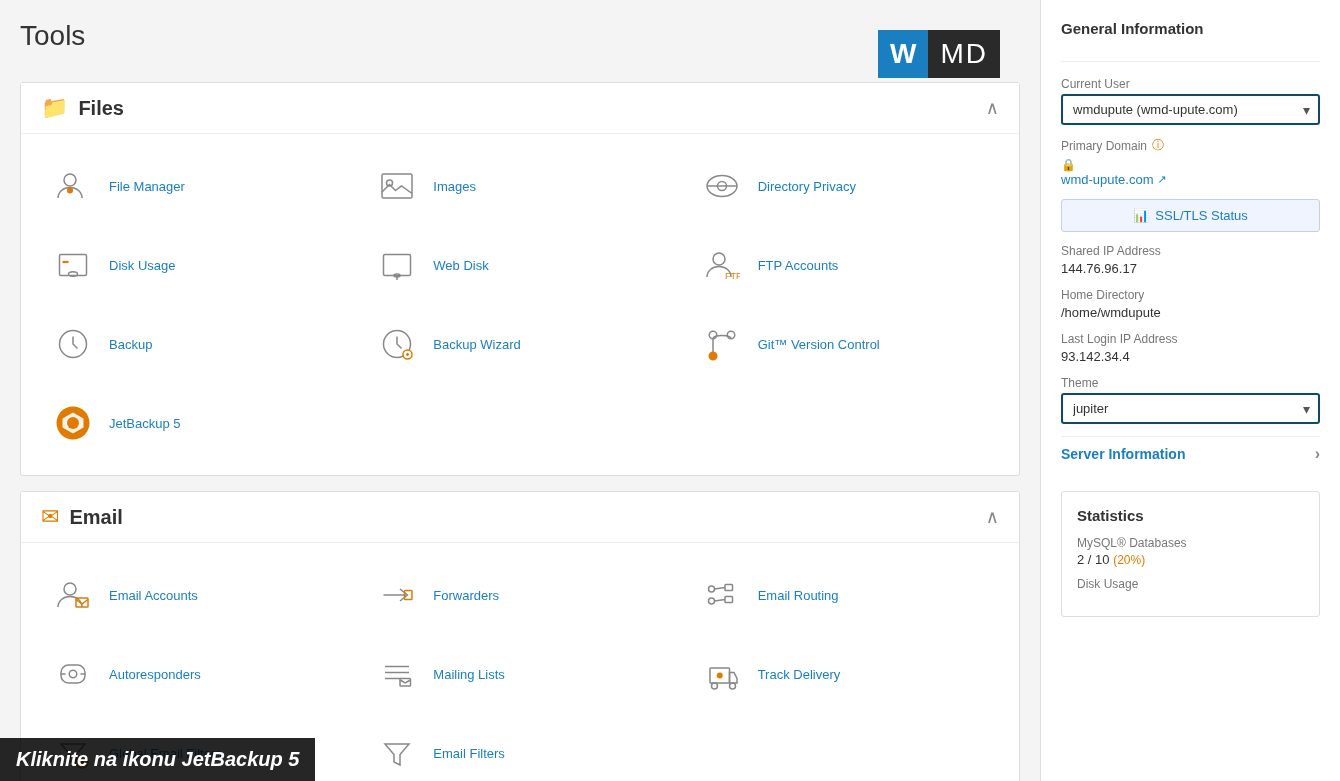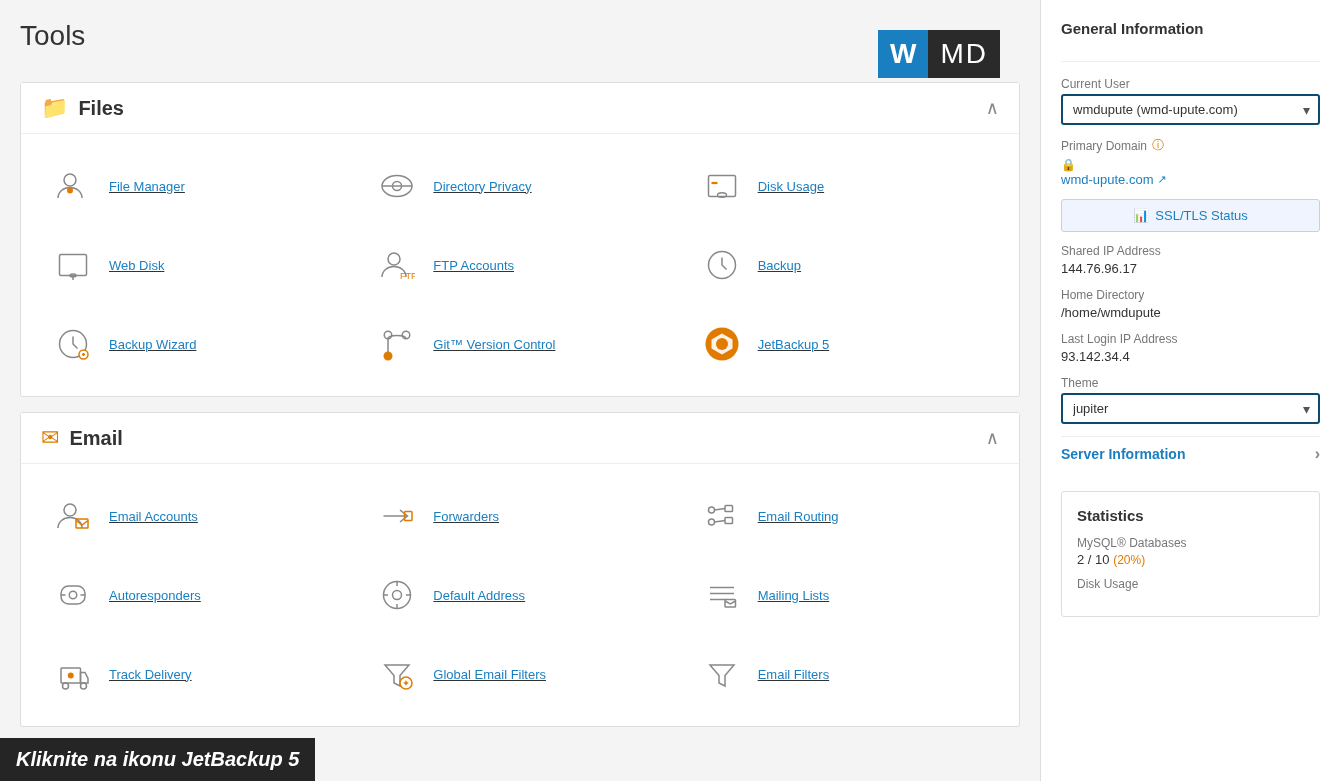--- a/index.html
+++ b/index.html
@@ -14,21 +14,21 @@
     .logo { position: absolute; top: 10px; right: 20px; background: #1a7fc1; display: flex; align-items: center; }
     .logo-w { background: #1a7fc1; color: white; font-size: 28px; font-weight: bold; padding: 8px 12px; }
     .logo-md { background: #2a2a2a; color: white; font-size: 28px; font-weight: 300; padding: 8px 12px; letter-spacing: 2px; }
 
     .section { background: white; border: 1px solid #ddd; border-radius: 3px; margin-bottom: 15px; }
 
     .section-header { display: flex; align-items: center; justify-content: space-between; padding: 12px 20px; border-bottom: 1px solid #eee; background: white; cursor: pointer; }
     .section-header-left { display: flex; align-items: center; gap: 10px; }
     .section-title { font-size: 20px; font-weight: bold; color: #333; }
 
-    .section-body { padding: 20px; display: grid; grid-template-columns: repeat(3, 1fr); gap: 15px; text-decoration: underline; }
+    .section-body { padding: 20px; display: grid; grid-template-columns: repeat(3, 1fr); gap: 15px; }
 
     .tool-item { display: flex; align-items: center; gap: 12px; padding: 8px; cursor: pointer; border-radius: 3px; }
     .tool-item-label { color: #1a7fc1; font-size: 13px; }
 
     .icon-box { width: 48px; height: 48px; display: flex; align-items: center; justify-content: center; flex-shrink: 0; }
 
     svg.tool-icon { width: 36px; height: 36px; }
 
     
     .sidebar { width: 300px; background: white; border-left: 1px solid #ddd; padding: 20px; }
@@ -97,20 +97,30 @@
           <div class="icon-box">
             <svg class="tool-icon" viewBox="0 0 48 48" fill="none" stroke="#888" stroke-width="2">
               <circle cx="20" cy="16" r="8" stroke="#888"></circle>
               <path d="M4 40c0-8 7-14 16-14s16 6 16 14" stroke="#888"></path>
               <circle cx="20" cy="30" r="3" stroke="#e07b00" fill="#e07b00"></circle>
             </svg>
           </div>
           <span class="tool-item-label">File Manager</span>
         </div>
 
+        <div class="tool-item">
+          <div class="icon-box">
+            <svg class="tool-icon" viewBox="0 0 48 48" fill="none" stroke="#888" stroke-width="2">
+              <rect x="4" y="8" width="40" height="32" rx="2" stroke="#888"></rect>
+              <path d="M4 32l10-10 8 8 8-6 14 10" stroke="#888"></path>
+              <circle cx="14" cy="20" r="4" stroke="#888"></circle>
+            </svg>
+          </div>
+          <span class="tool-item-label">Images</span>
+        </div>
 
         <div class="tool-item">
           <div class="icon-box">
             <svg class="tool-icon" viewBox="0 0 48 48" fill="none" stroke="#888" stroke-width="2">
               <ellipse cx="24" cy="24" rx="20" ry="14" stroke="#888"></ellipse>
               <circle cx="24" cy="24" r="6" stroke="#888"></circle>
               <line x1="4" y1="24" x2="44" y2="24" stroke="#888"></line>
             </svg>
           </div>
           <span class="tool-item-label">Directory Privacy</span>
@@ -248,30 +258,20 @@
           <div class="icon-box">
             <svg class="tool-icon" viewBox="0 0 48 48" fill="none" stroke="#888" stroke-width="2">
               <rect x="8" y="12" width="32" height="24" rx="10" stroke="#888"></rect>
               <path d="M8 24h6M34 24h6" stroke="#888"></path>
               <circle cx="24" cy="24" r="5" stroke="#888"></circle>
             </svg>
           </div>
           <span class="tool-item-label">Autoresponders</span>
         </div>
 
-        <div class="tool-item">
-          <div class="icon-box">
-            <svg class="tool-icon" viewBox="0 0 48 48" fill="none" stroke="#888" stroke-width="2">
-              <circle cx="24" cy="24" r="18" stroke="#888"></circle>
-              <circle cx="24" cy="24" r="6" stroke="#888"></circle>
-              <path d="M24 6v6M24 36v6M6 24h6M36 24h6" stroke="#888"></path>
-            </svg>
-          </div>
-          <span class="tool-item-label">Default Address</span>
-        </div>
 
         <div class="tool-item">
           <div class="icon-box">
             <svg class="tool-icon" viewBox="0 0 48 48" fill="none" stroke="#888" stroke-width="2">
               <line x1="8" y1="14" x2="40" y2="14" stroke="#888"></line>
               <line x1="8" y1="22" x2="40" y2="22" stroke="#888"></line>
               <line x1="8" y1="30" x2="30" y2="30" stroke="#888"></line>
               <rect x="28" y="30" width="14" height="10" rx="1" stroke="#888"></rect>
               <path d="M28 32l7 4 7-4" stroke="#888"></path>
             </svg>

